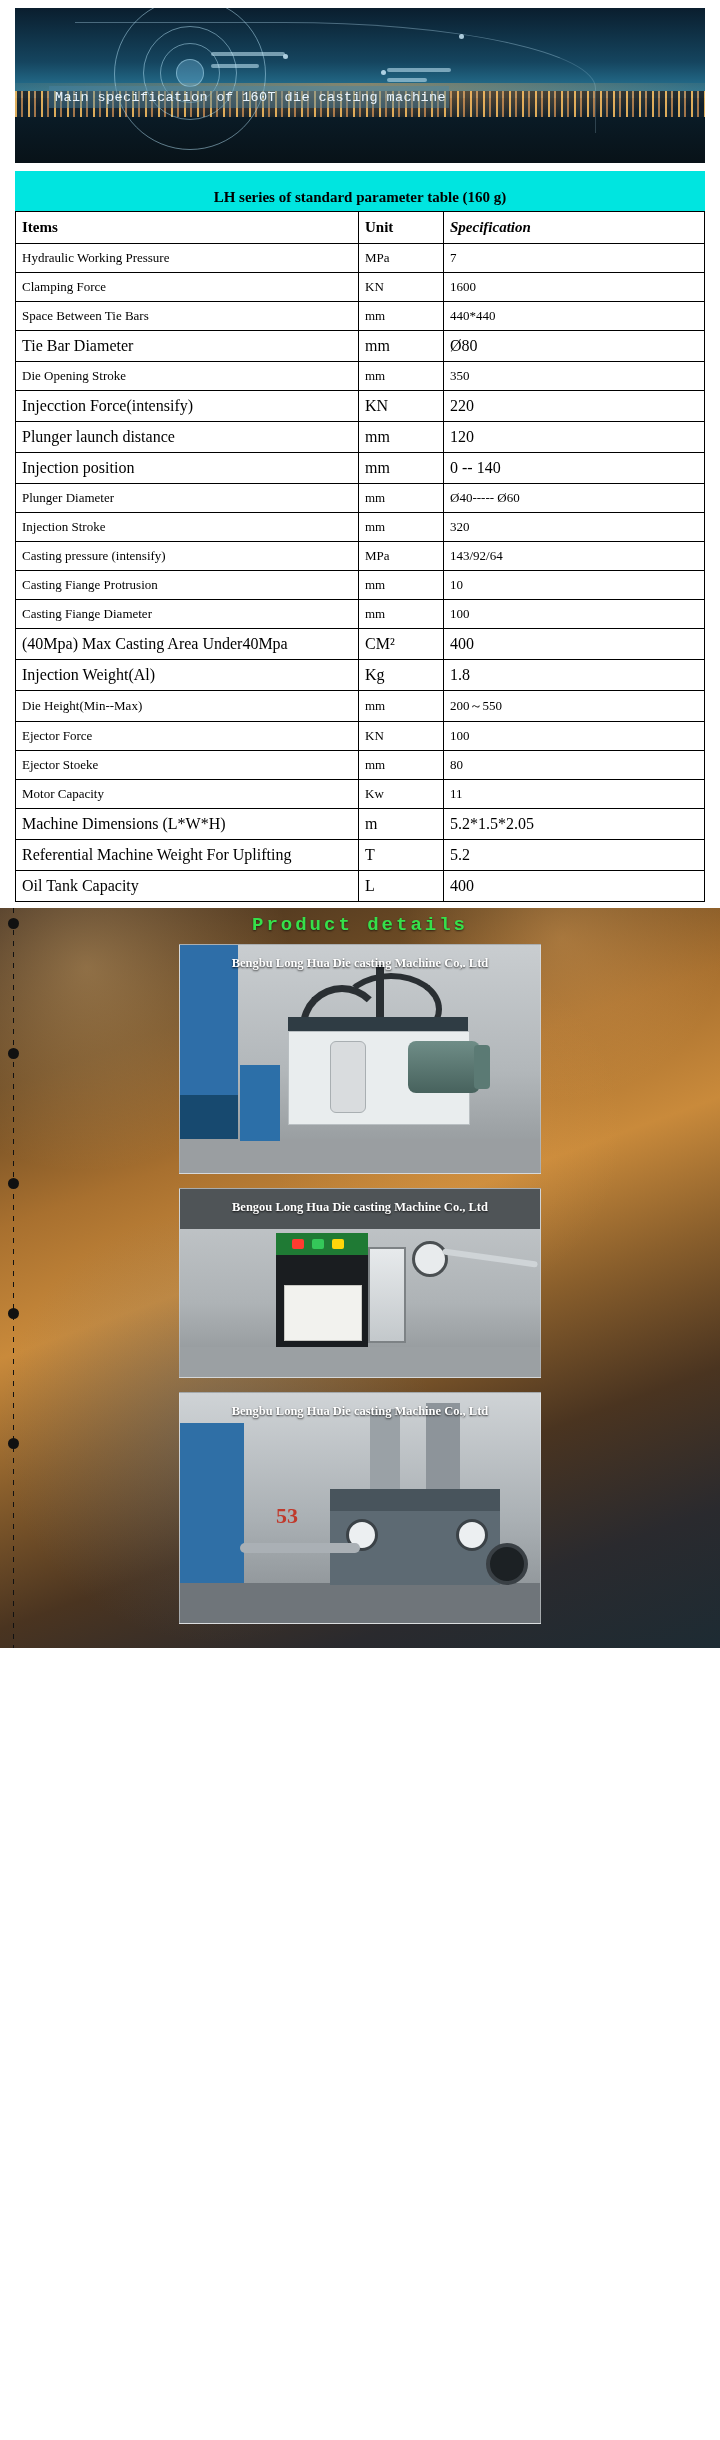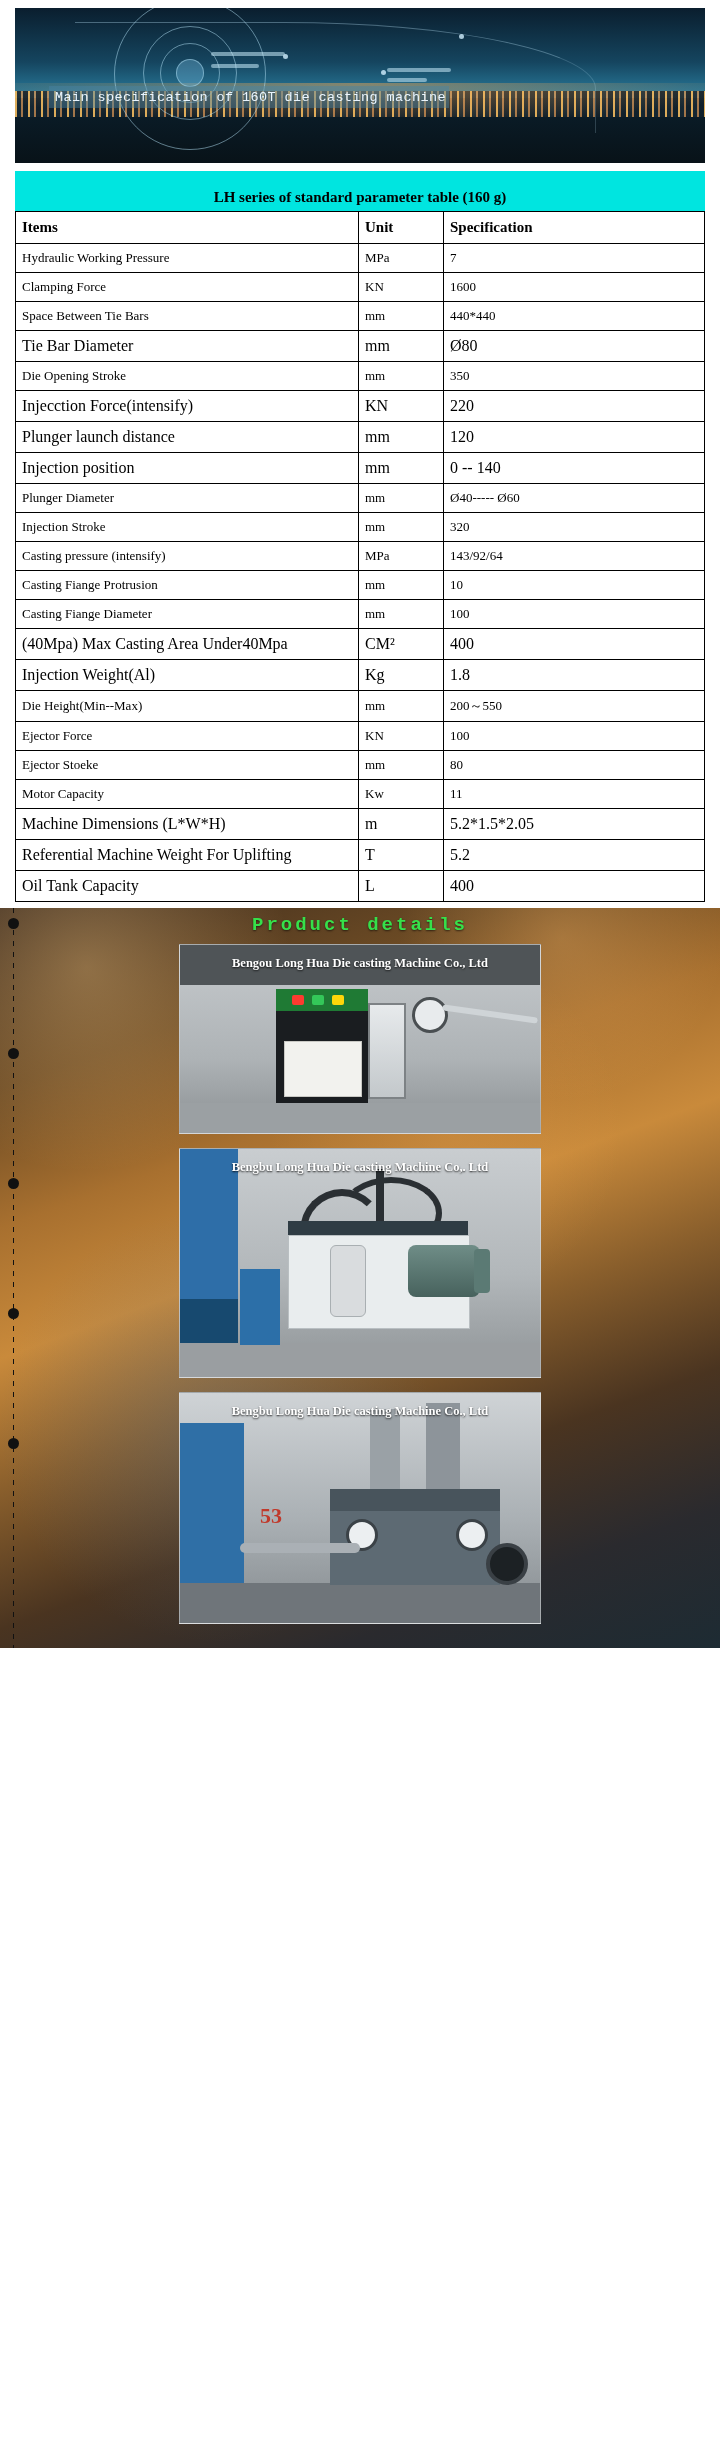--- a/index.html
+++ b/index.html
@@ -43,21 +43,21 @@
   
   .tbl-wrap{width:690px;margin:6px auto 0;}
   .tbl-title{background:#00e5e0;color:#000;text-align:center;font-weight:bold;font-size:15px;
       padding:18px 0 5px;font-family:"Liberation Serif",serif;}
   table{border-collapse:collapse;width:690px;background:#fff;}
   table td{border:1px solid #000;padding:6px 6px;font-size:13px;vertical-align:middle;
       font-family:"Liberation Serif",serif;color:#000;}
   .hdr td{font-weight:bold;font-size:15px;padding:7px 6px;}
   .col-item{width:330px;}
   .col-unit{width:72px;}
-  .col-spec{width:auto;}
+  .col-spec{width:auto;font-style:italic;}
   .small{font-size:16px;margin-left:19px;}
 
   
   .details{position:relative;width:720px;margin-top:6px;padding:0 0 10px;}
   .details-bg{position:absolute;left:0;top:0;width:720px;height:100%;
       background:linear-gradient(160deg,#3b2a1d 0%,#6b4a24 18%,#a8702f 32%,#c98a3b 45%,
       #8a5f2c 58%,#4a3420 72%,#2a2a2e 86%,#1d2b33 100%);}
   .details-bg:after{content:"";position:absolute;left:0;top:0;width:100%;height:100%;
       background:
         radial-gradient(circle at 12% 8%, rgba(255,210,140,.35), rgba(0,0,0,0) 22%),
@@ -114,21 +114,21 @@
 
   .ph3 .floorb{left:0;bottom:0;width:100%;height:40px;background:#6f757a;}
   .ph3 .blueL{left:0;top:30px;width:64px;height:160px;background:#2f6fa6;}
   .ph3 .col1{left:190px;top:16px;width:30px;height:120px;background:#9aa1a6;}
   .ph3 .col2{left:246px;top:10px;width:34px;height:130px;background:#8d949a;}
   .ph3 .plate{left:150px;top:118px;width:170px;height:74px;background:#5d6a73;}
   .ph3 .plate2{left:150px;top:96px;width:170px;height:22px;background:#48545c;}
   .ph3 .g1{left:166px;top:126px;width:26px;height:26px;border-radius:50%;background:#eceff1;border:3px solid #3b4247;}
   .ph3 .g2{left:276px;top:126px;width:26px;height:26px;border-radius:50%;background:#eceff1;border:3px solid #3b4247;}
   .ph3 .wheel{left:306px;top:150px;width:34px;height:34px;border-radius:50%;background:#1c2124;border:4px solid #3a4045;}
-  .ph3 .mark{left:80px;top:110px;color:#c0392b;font-family:"Liberation Serif",serif;font-size:22px;font-weight:bold;}
+  .ph3 .mark{left:96px;top:110px;color:#c0392b;font-family:"Liberation Serif",serif;font-size:22px;font-weight:bold;}
   .ph3 .pipeA{left:60px;top:150px;width:120px;height:10px;background:#aab0b5;border-radius:5px;}
 </style>
 </head>
 <body>
 
 <div class="page">
 
   <div class="hero">
     <div class="sky"></div>
     <div class="cityline"></div>
@@ -282,49 +282,49 @@
       <div class="bd" style="top:10px;"></div>
       <div class="bd" style="top:140px;"></div>
       <div class="bd" style="top:270px;"></div>
       <div class="bd" style="top:400px;"></div>
       <div class="bd" style="top:530px;"></div>
     </div>
 
     <div class="details-inner">
       <div class="pd-title">Product  details</div>
 
-      <div class="photo ph2">
-        <div class="sh dark"></div>
-        <div class="sh floor"></div>
-        <div class="sh ctrl"></div>
-        <div class="sh led1"></div>
-        <div class="sh led2"></div>
-        <div class="sh led3"></div>
-        <div class="sh unit"></div>
-        <div class="sh label"></div>
-        <div class="sh glass"></div>
-        <div class="sh gauge"></div>
-        <div class="sh tube"></div>
-        <div class="cap">Bengou Long Hua Die casting Machine Co., Ltd</div>
-      </div>
-
       <div class="photo ph1">
         <div class="sh wallL"></div>
         <div class="sh wallL2"></div>
         <div class="sh floor"></div>
         <div class="sh blue"></div>
         <div class="sh hose"></div>
         <div class="sh hose2"></div>
         <div class="sh pipe"></div>
         <div class="sh cabTop"></div>
         <div class="sh cab"></div>
         <div class="sh tank"></div>
         <div class="sh mot"></div>
         <div class="sh motF"></div>
         <div class="cap">Bengbu Long Hua Die casting Machine Co,. Ltd</div>
+      </div>
+
+      <div class="photo ph2">
+        <div class="sh dark"></div>
+        <div class="sh floor"></div>
+        <div class="sh ctrl"></div>
+        <div class="sh led1"></div>
+        <div class="sh led2"></div>
+        <div class="sh led3"></div>
+        <div class="sh unit"></div>
+        <div class="sh label"></div>
+        <div class="sh glass"></div>
+        <div class="sh gauge"></div>
+        <div class="sh tube"></div>
+        <div class="cap">Bengou Long Hua Die casting Machine Co., Ltd</div>
       </div>
 
       <div class="photo ph3">
         <div class="sh blueL"></div>
         <div class="sh floorb"></div>
         <div class="sh col1"></div>
         <div class="sh col2"></div>
         <div class="sh plate2"></div>
         <div class="sh plate"></div>
         <div class="sh g1"></div>

